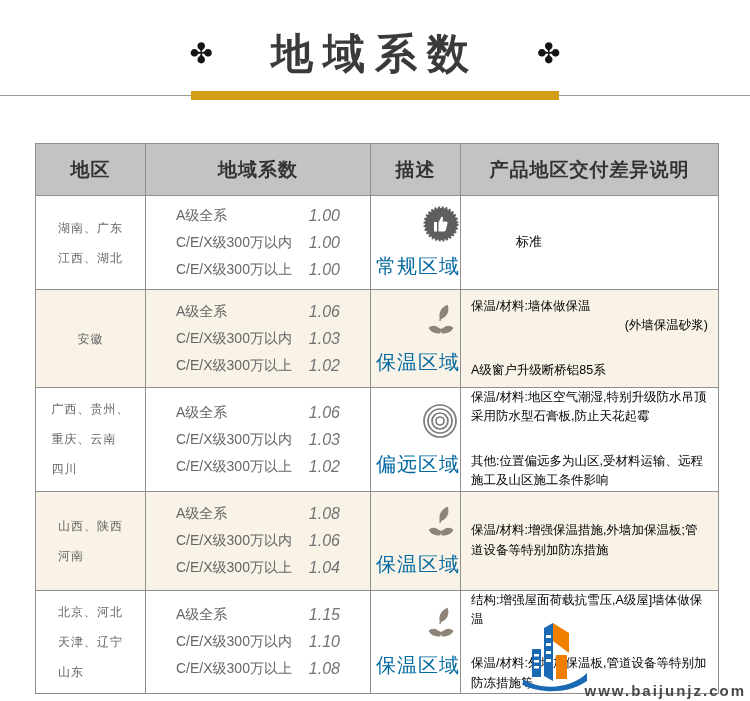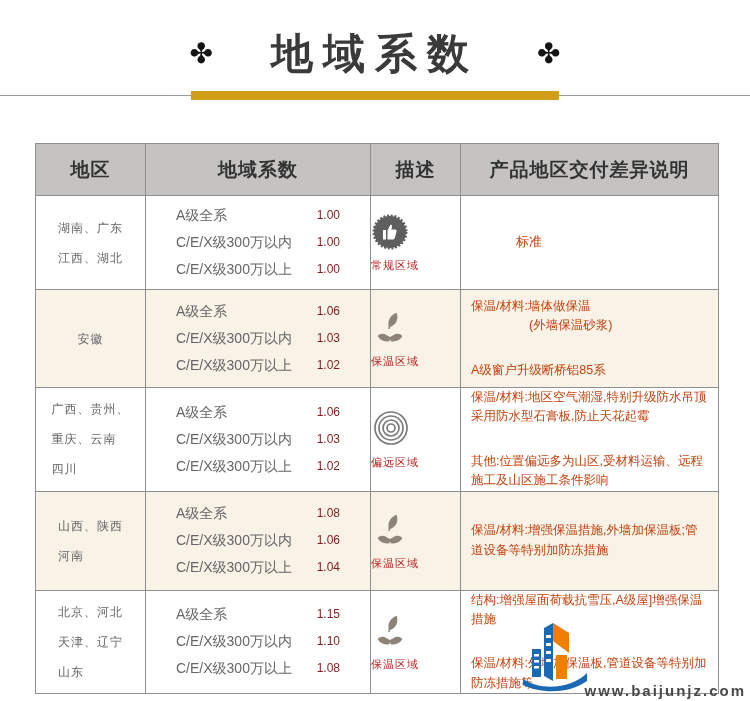--- a/index.html
+++ b/index.html
@@ -19,26 +19,26 @@
   table { border-collapse:collapse; table-layout:fixed; width:683px; margin-left:35px;border-radius:18px; }
   col.c1{width:110px;} col.c2{width:225px;} col.c3{width:90px;} col.c4{width:258px;}
   th, td { border:1px solid #8f8f8f; }
   thead th { background:#c4c3c1; height:52px; font-size:19px; font-weight:bold; color:#333; letter-spacing:1px; }
   tr.h94 td{height:94px;} tr.h98 td{height:98px;} tr.h109 td{height:93px;} tr.h99 td{height:99px;} tr.h105 td{height:79px;}
   tr.cream td { background:#f8f2e7; }
   .region-cell { text-align:center; vertical-align:middle; }
   .region-inner { display:inline-block; text-align:left; font-size:12px; color:#666; line-height:30px; letter-spacing:1px; }
   .coef-cell { vertical-align:middle; padding:0 30px; }
   .coef-line { display:flex; justify-content:space-between; align-items:flex-start; font-size:14px; color:#666; line-height:27px; }
-  .coef-val { font-size:12px; color:#7f1d1d; }
-  .zone-cell { text-align:left; vertical-align:middle; color:#b91c1c; font-size:11px; letter-spacing:1px; }
+  .coef-val { font-size:16px; color:#737373;font-style:italic; }
+  .zone-cell { text-align:right; vertical-align:middle; color:#0369a1; font-size:20px; letter-spacing:1px; }
   .zone-icon { display:block; margin:0 auto 5px; }
-  .notes-cell { vertical-align:middle; padding:0 10px; font-size:12.5px; color:#c2410c; line-height:1.55; }
+  .notes-cell { vertical-align:middle; padding:0 10px; font-size:12.5px; color:#000000; line-height:1.55; }
   .note-std { padding-left:55px; font-size:13px; }
-  .note-indent { margin-left:58px; }
+  .note-indent { margin-left:58px;text-align:right; }
   .note-gap { margin-top:25px; }
   
   .watermark { position:absolute; right:4px; bottom:2px; display:flex; align-items:flex-end; z-index:5; }
   .wm-icon { margin-right:-8px; margin-bottom:2px; }
   .wm-text { display:flex; flex-direction:column; align-items:center; }
   .wm-name { font-size:34px; font-weight:bold; color:#4a4a4a; letter-spacing:2px; line-height:1.05; }
   .wm-url { font-size:15px; font-weight:bold; color:#4a4a4a; letter-spacing:2px; font-family:Liberation Sans, sans-serif; }
 </style>
 </head>
 <body>
@@ -249,21 +249,21 @@
             <svg width="38" height="38" viewBox="0 0 40 40" fill="#8d8477">
               <path d="M27 4c2.5 7-1 13.5-8 15.5-2.2-6.5 1-13 8-15.5z"></path>
               <path d="M18.2 21c.3-4.5 3.2-8.5 6.3-10.6l.8 1c-3 2.2-5.4 5.6-5.6 9.6z"></path>
               <path d="M7 28.5c2.5-3 6.5-3 9.5-1l4 2.2-1.2 4.2c-5.3 1-10.2-1.2-12.3-5.4z"></path>
               <path d="M33 28.5c-2.5-3-6.5-3-9.5-1l-4 2.2 1.2 4.2c5.3 1 10.2-1.2 12.3-5.4z"></path>
             </svg>
           </span>
           <span>保温区域</span>
         </td>
         <td class="notes-cell">
-          <div>结构:增强屋面荷载抗雪压,A级屋]增强保温措施</div>
+          <div>结构:增强屋面荷载抗雪压,A级屋]墙体做保温</div>
           <div class="note-gap">保温/材料:外墙加保温板,管道设备等特别加防冻措施等</div>
         </td>
       </tr>
 
     </tbody>
   </table>
 
   <div class="watermark">
     <span class="wm-icon">
       <svg width="74" height="74" viewBox="0 0 74 74">

